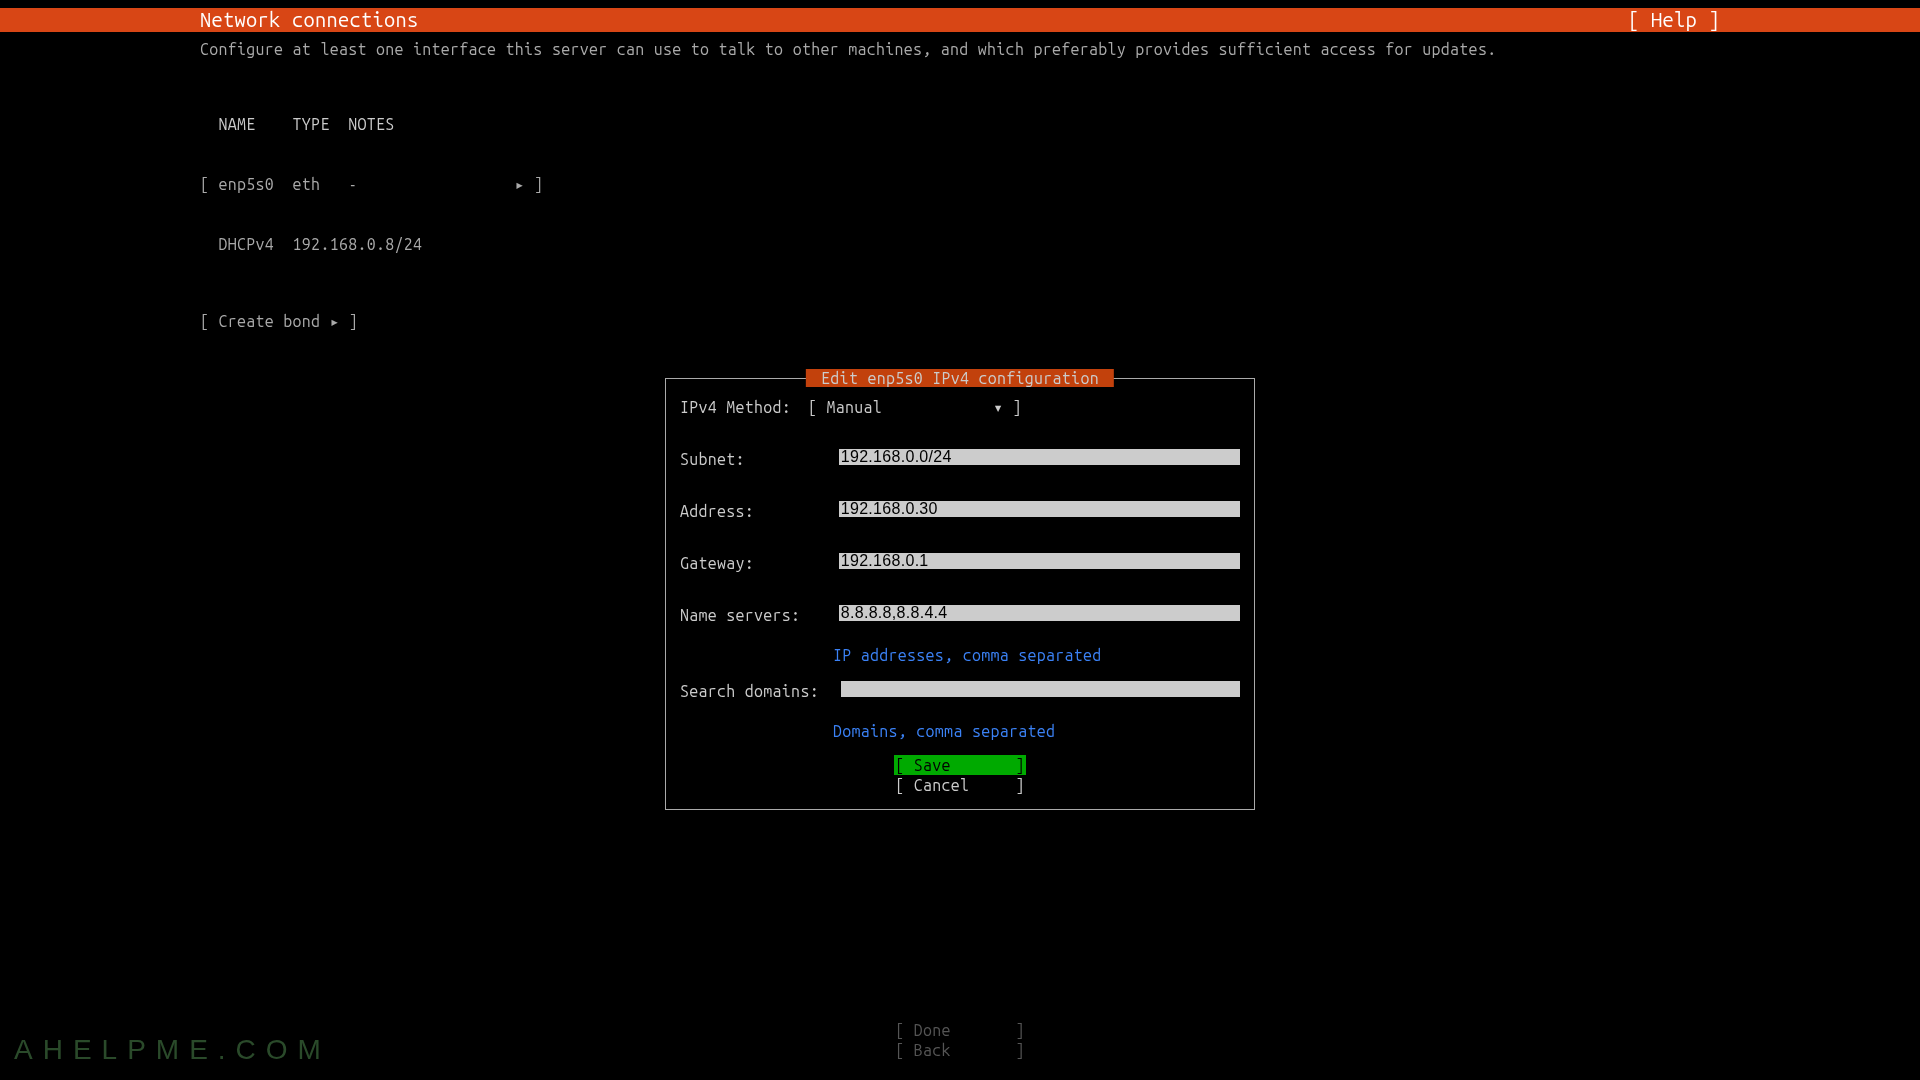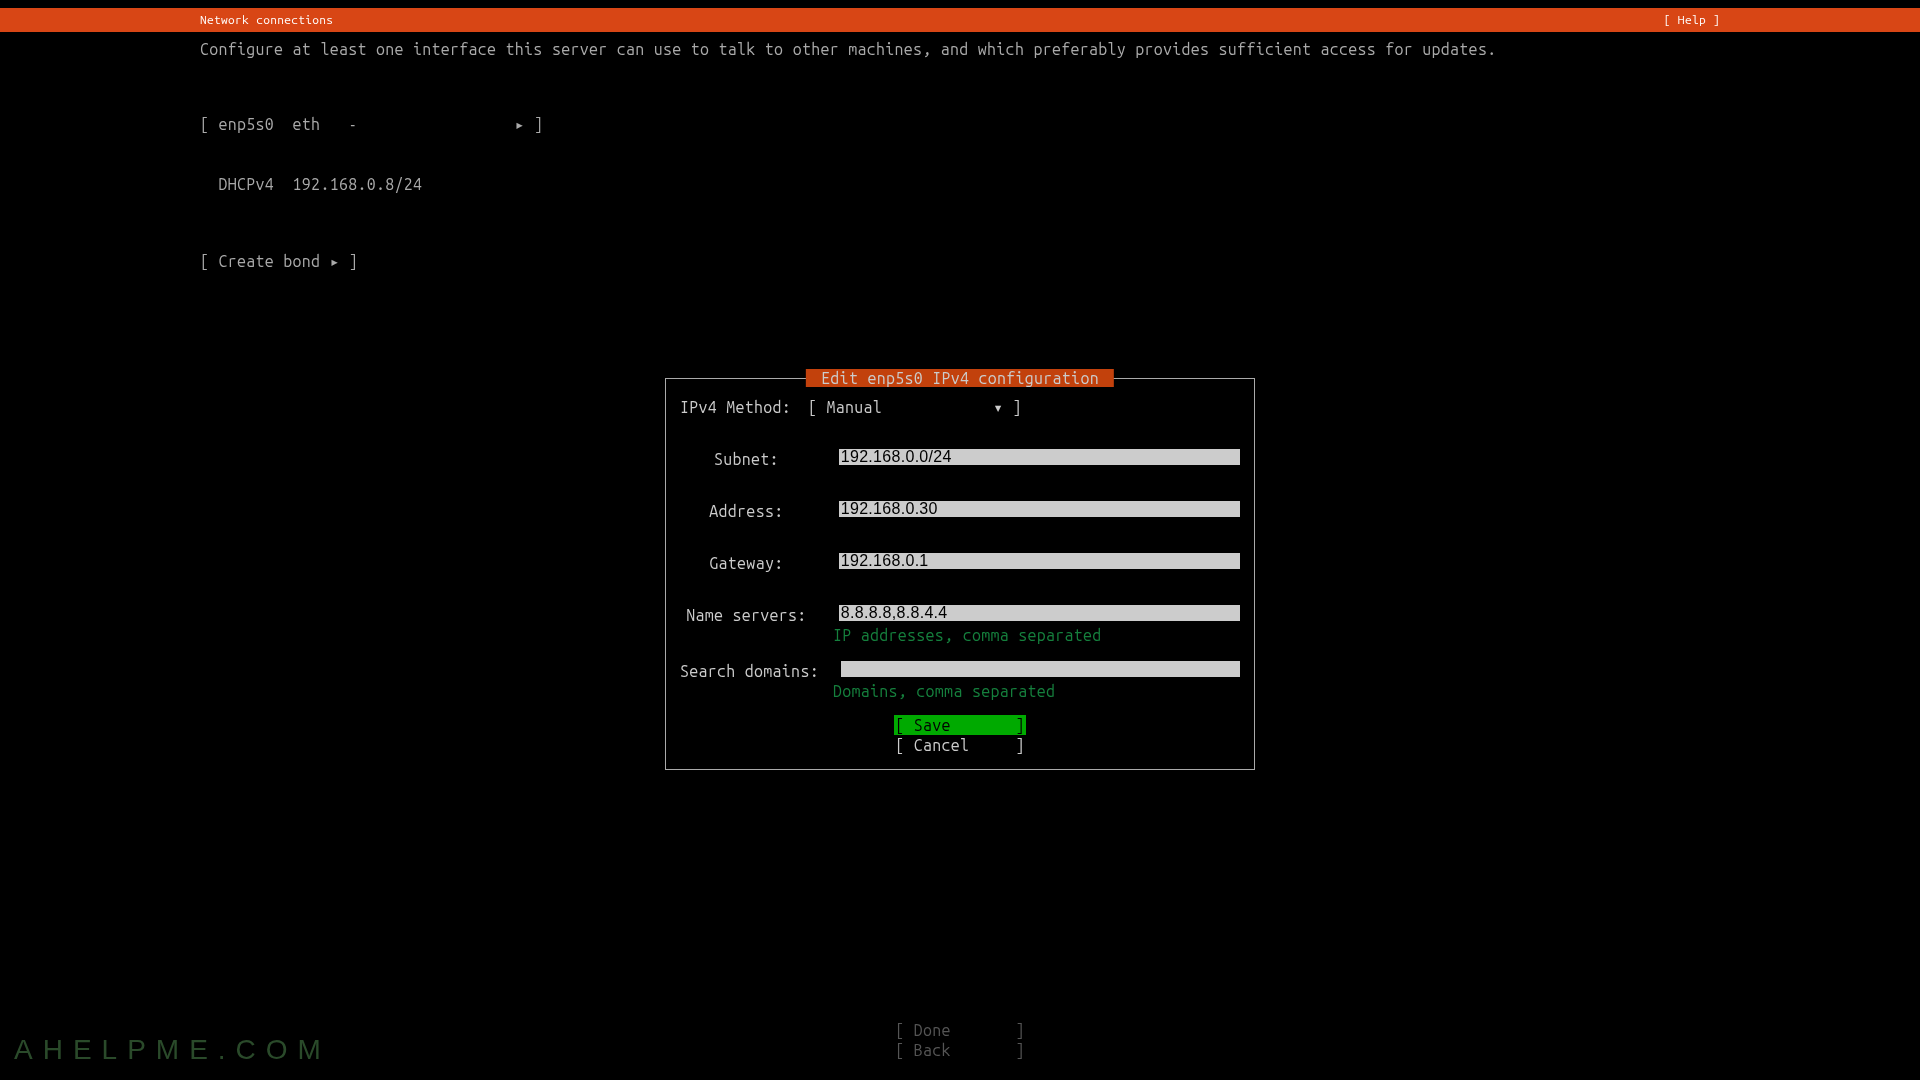--- a/index.html
+++ b/index.html
@@ -17,21 +17,21 @@
     .blackbar-top {
       background: #000;
       height: 8px;
     }
     .header {
       background: #d84615;
       color: #fff;
       display: flex;
       justify-content: space-between;
       padding: 3px 200px;
-      font-size: 12px;
+      font-size: 20px;
       height: 24px;
       line-height: 18px;
     }
     .content {
       padding: 8px 200px;
       color: #aaa;
     }
     .intro {
       margin-bottom: 16px;
       white-space: pre;
@@ -65,21 +65,21 @@
       white-space: pre;
     }
     .form-row {
       display: flex;
       margin-bottom: 0;
       line-height: 1.25;
       gap: 8px;
     }
     .form-label {
       width: 135px;
-      text-align: center;
+      text-align: left;
       color: #ccc;
       padding-right: 0;
       white-space: pre;
     }
     .form-label-narrow {
       width: 120px;
       text-align: right;
       color: #ccc;
       white-space: pre;
     }
@@ -94,23 +94,24 @@
       width: 408px;
       height: 16px;
       display: inline-block;
       padding: 0 2px;
       line-height: 16px;
       font-family: Liberation Sans, sans-serif;
       font-size: inherit;
       border: none;
     }
     .form-hint {
-      color: #15803d;
+      color: #3b82f6;
       margin-left: 153px;
       line-height: 1.25;
+      margin-top: 20px;
     }
     .row-spacer { height: 32px; }
     .row-spacer-sm { height: 16px; }
     .dialog-buttons {
       text-align: center;
       margin-top: 14px;
       line-height: 1.25;
     }
     .btn-save {
       background: #0a0;
@@ -154,20 +155,21 @@
 <div class="blackbar-top"></div>
 
 <div class="header">
   <span>Network connections</span>
   <span>[ Help ]</span>
 </div>
 
 <div class="content">
   <div class="intro">Configure at least one interface this server can use to talk to other machines, and which preferably provides sufficient access for updates.</div>
   <div class="nic-block">
+    <div class="nic-header">  NAME    TYPE  NOTES</div>
     <div class="nic-row">[ enp5s0  eth   -                 ▸ ]</div>
     <div class="nic-row">  DHCPv4  192.168.0.8/24</div>
   </div>
   <div class="create-bond">[ Create bond ▸ ]</div>
 </div>
 
 <div class="dialog">
   <div class="dialog-title"> Edit enp5s0 IPv4 configuration </div>
 
   <div class="form-row">

